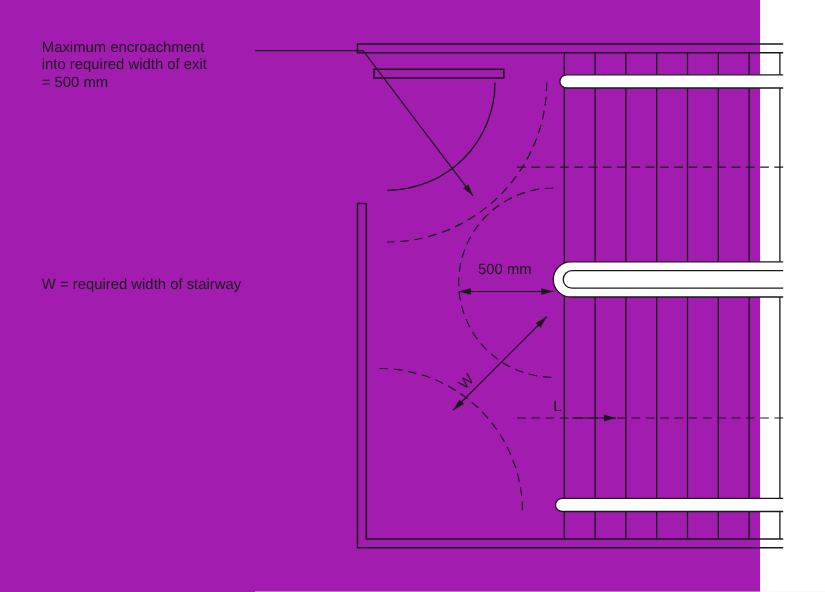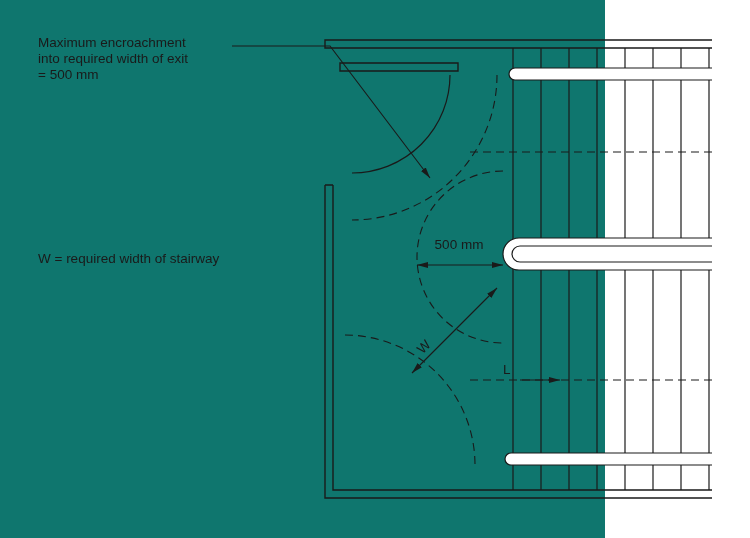--- a/index.html
+++ b/index.html
@@ -5,23 +5,23 @@
   html, body {
     margin: 0;
     padding: 0;
     background: #ffffff;
     width: 750px;
     height: 538px;
     overflow: hidden;
   }
   .canvas {
     position: relative;
-    width: 605px;
+    width: 691px;
     height: 538px;
-    background: #0f766e;
+    background: #a21caf;
   }
   svg text {
     font-family: "Liberation Sans", sans-serif;
     font-size: 13.5px;
     fill: #1a1a1a;
   }
   .hair  { stroke: #1a1a1a; stroke-width: 1.2; fill: none; }
   .wall  { stroke: #1a1a1a; stroke-width: 1.4; fill: none; }
   .railf { stroke: #1a1a1a; stroke-width: 1.2; fill: #ffffff; }
   .dash  { stroke: #1a1a1a; stroke-width: 1.1; fill: none; stroke-dasharray: 8 5; }

